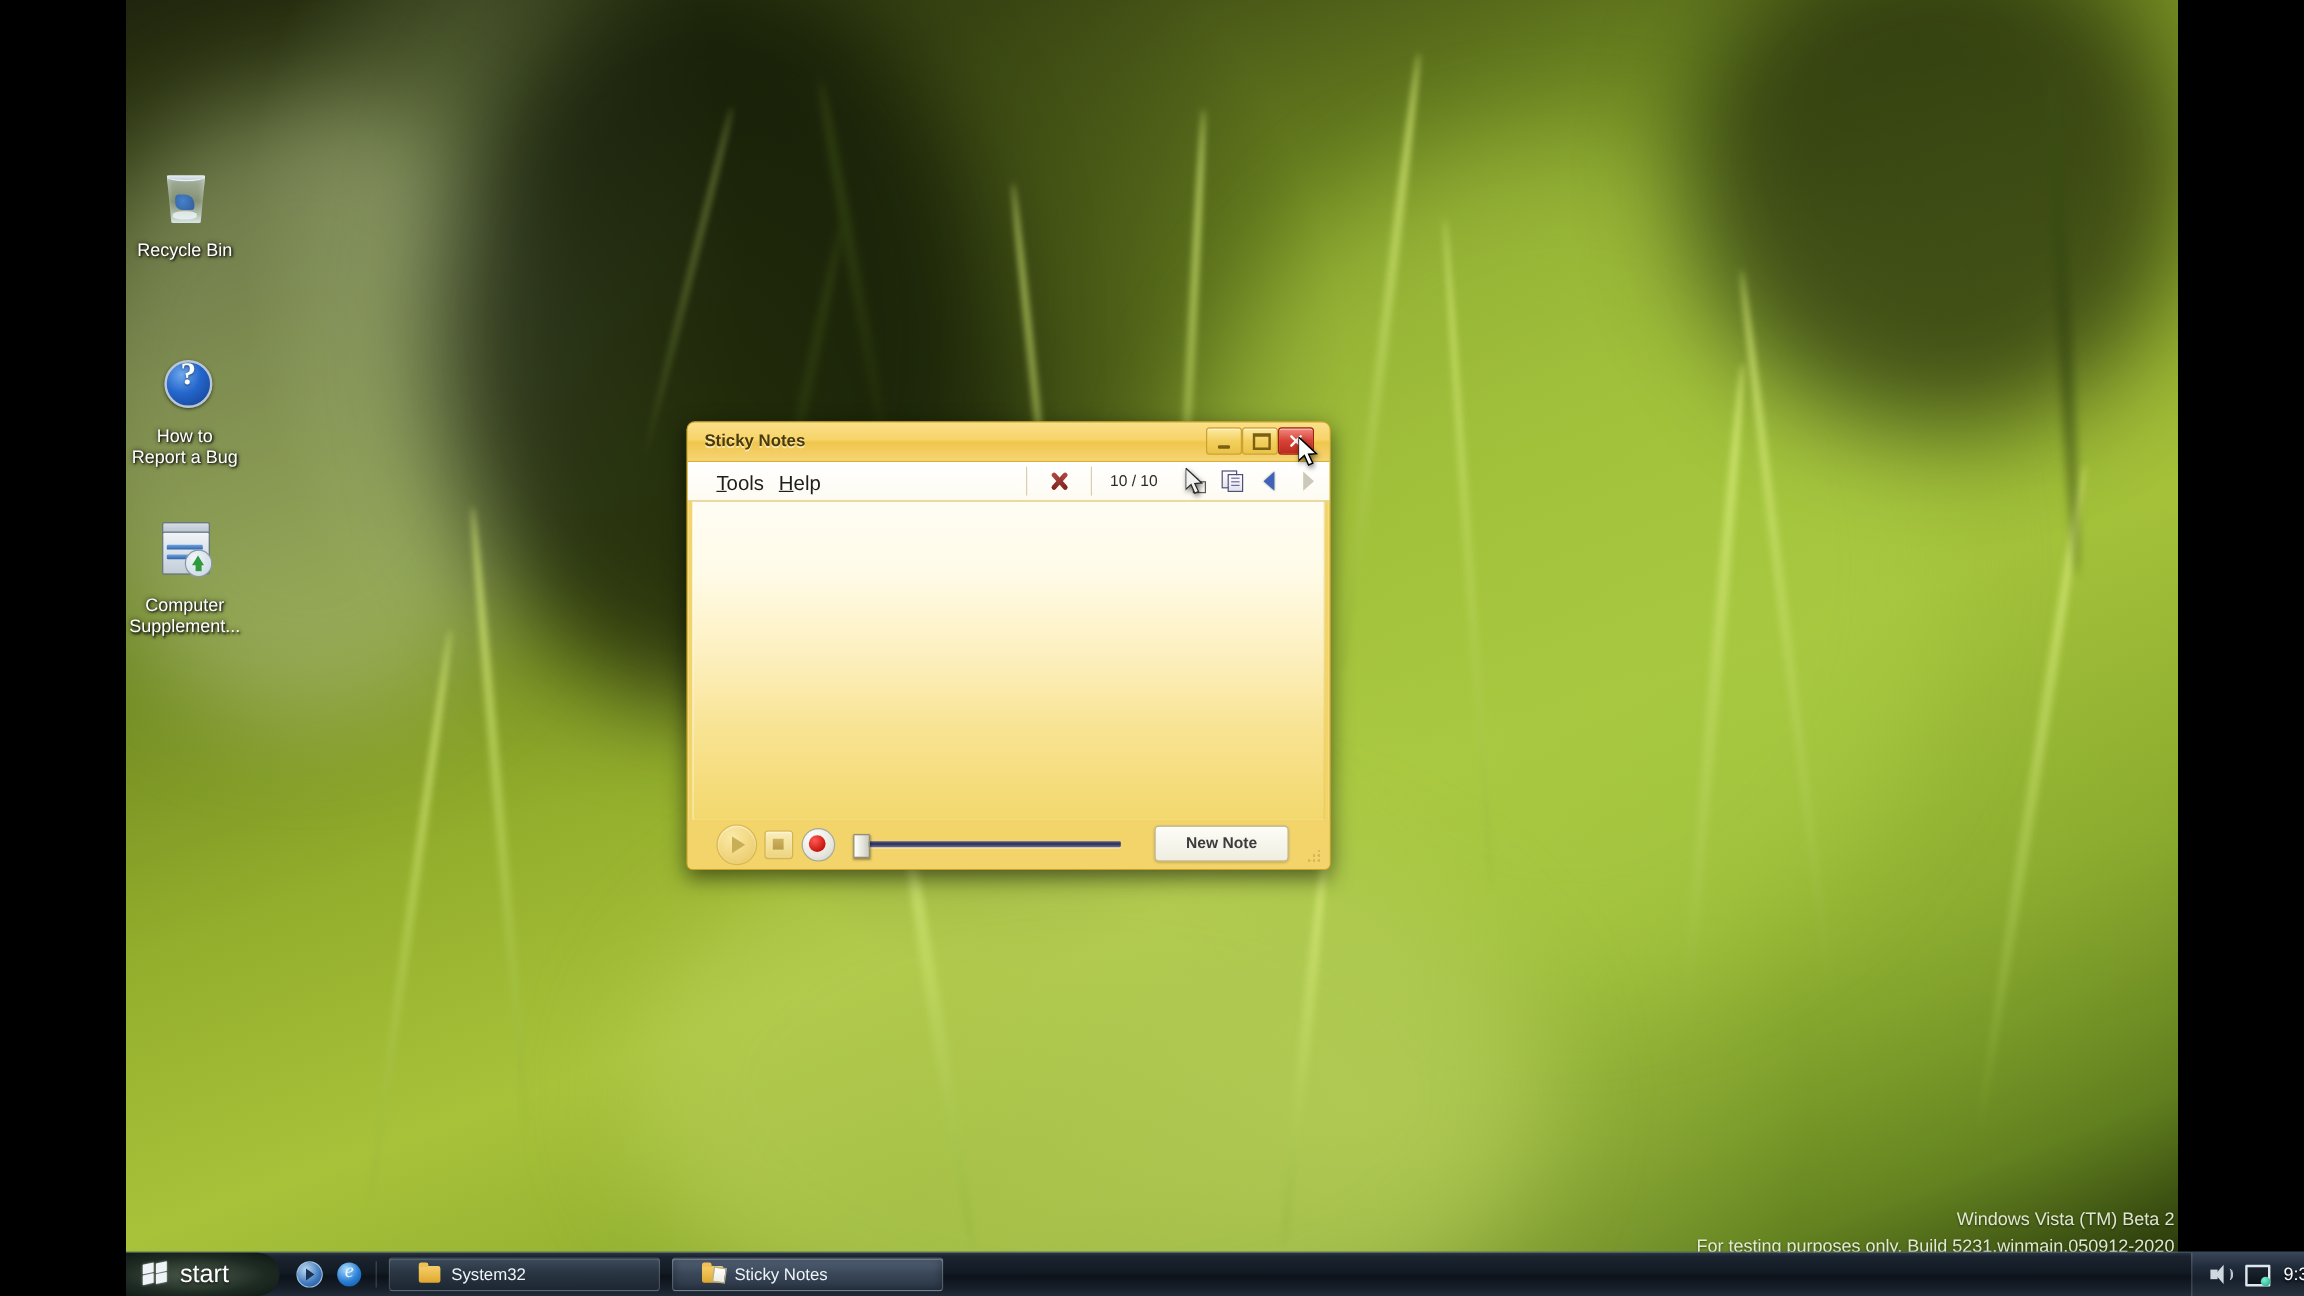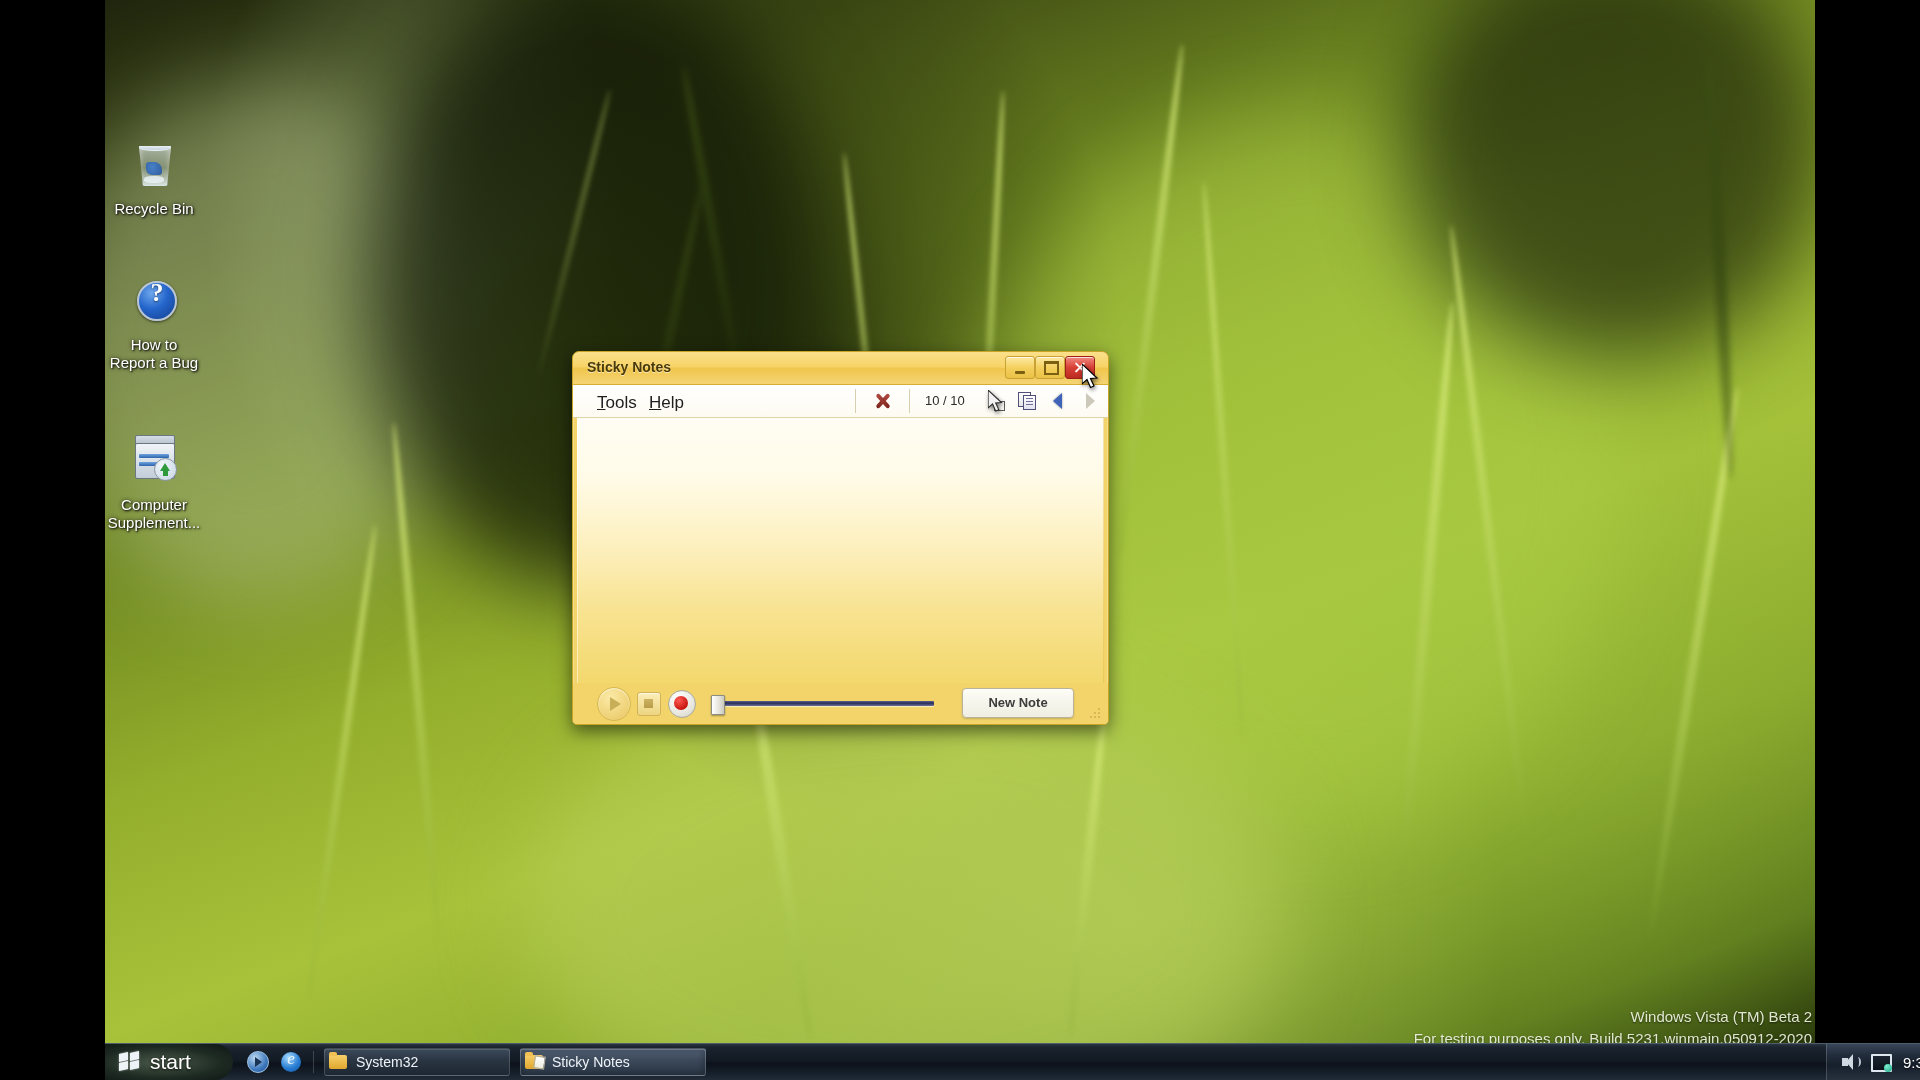--- a/index.html
+++ b/index.html
@@ -480,21 +480,21 @@
   .ql-ie {
     border-radius:50%;
     background: radial-gradient(circle at 38% 28%, #a8dcff, #2b7fd4 55%, #0c4f9c);
   }
   .ql-ie::after{
     content:"e"; position:absolute; left:0; right:0; top:-3px; text-align:center;
     font-size:17px; font-style:italic; color:#eaf5ff; font-family:"Liberation Serif",serif;
   }
   .task-button {
     display:flex; align-items:center; height: 26px;
-    min-width: 176px; margin-left: 10px; padding: 0 4px;
+    min-width: 176px; margin-left: 10px; padding: 0 24px;
     border-radius: 3px;
     background: linear-gradient(to bottom, #3c4a5a, #2a3542 45%, #1d2733);
     border: 1px solid rgba(255,255,255,.16);
     color: #eef3f8; font-size: 14px; cursor: pointer;
     box-shadow: inset 0 1px 0 rgba(255,255,255,.12);
   }
   .task-button.active {
     background: linear-gradient(to bottom, #55647a, #3b4859 45%, #2b3746);
     box-shadow: inset 0 1px 0 rgba(255,255,255,.22), inset 0 0 8px rgba(0,0,0,.35);
   }
@@ -575,21 +575,21 @@
 
 
   <div class="desk-icon" style="left:95px; top:144px;">
     <div class="glyphbox">
       <div class="ico-bin"></div>
       <div class="ico-bin-paper"></div>
     </div>
     <span class="lbl">Recycle Bin</span>
   </div>
 
-  <div class="desk-icon" style="left:95px; top:280px;">
+  <div class="desk-icon" style="left:95px; top:299px;">
     <div class="glyphbox">
       <div class="ico-help"></div>
     </div>
     <span class="lbl">How to</span>
     <span class="lbl">Report a Bug</span>
   </div>
 
   <div class="desk-icon" style="left:95px; top:440px;">
     <div class="glyphbox">
       <div class="ico-inst-top"></div>

